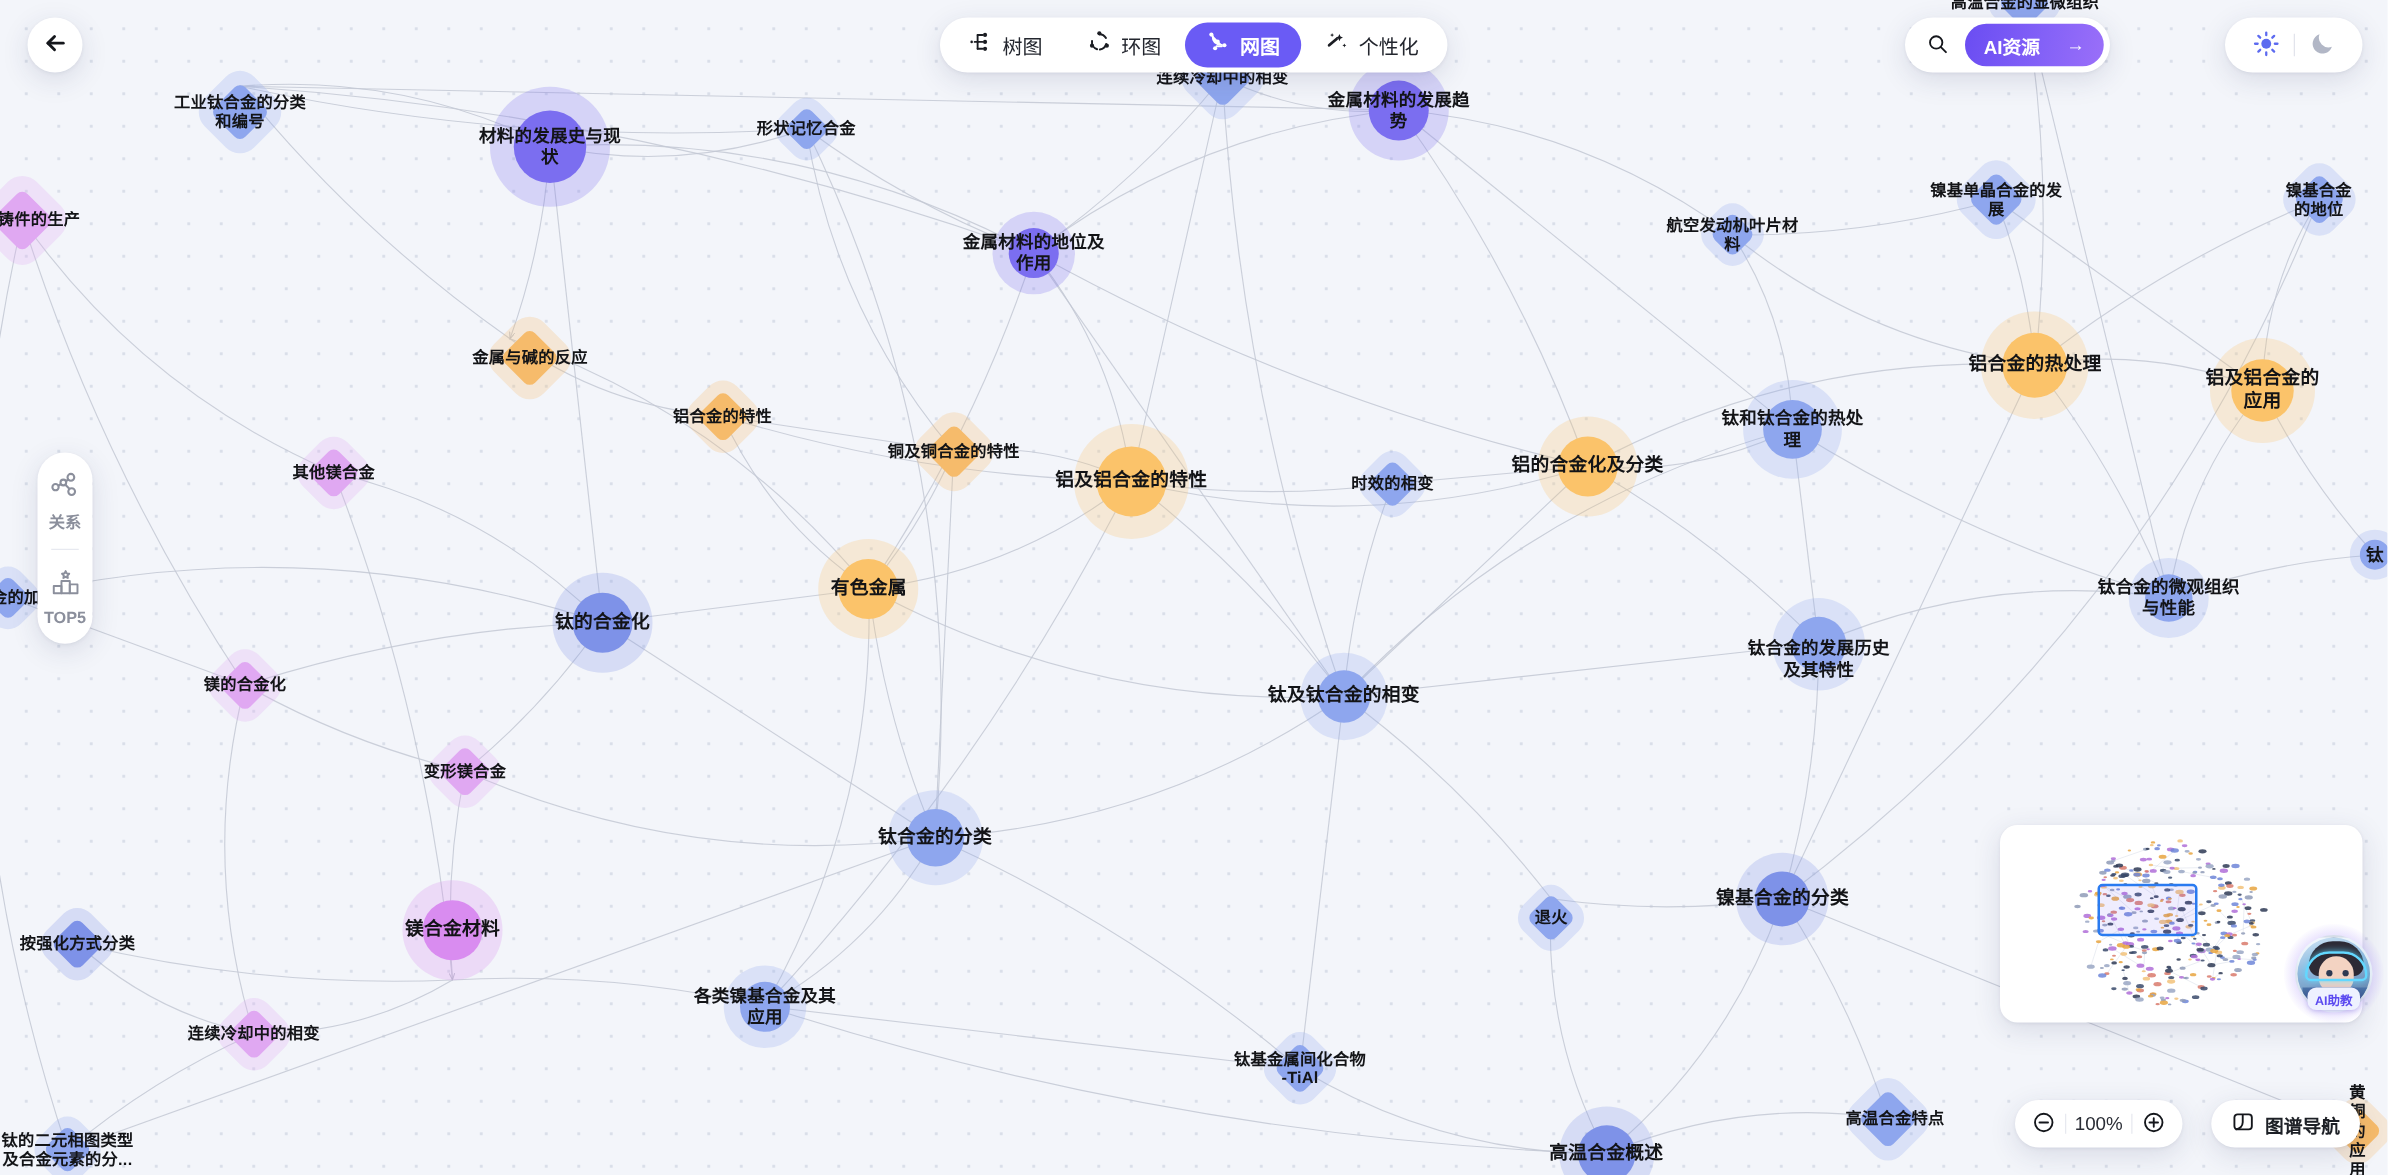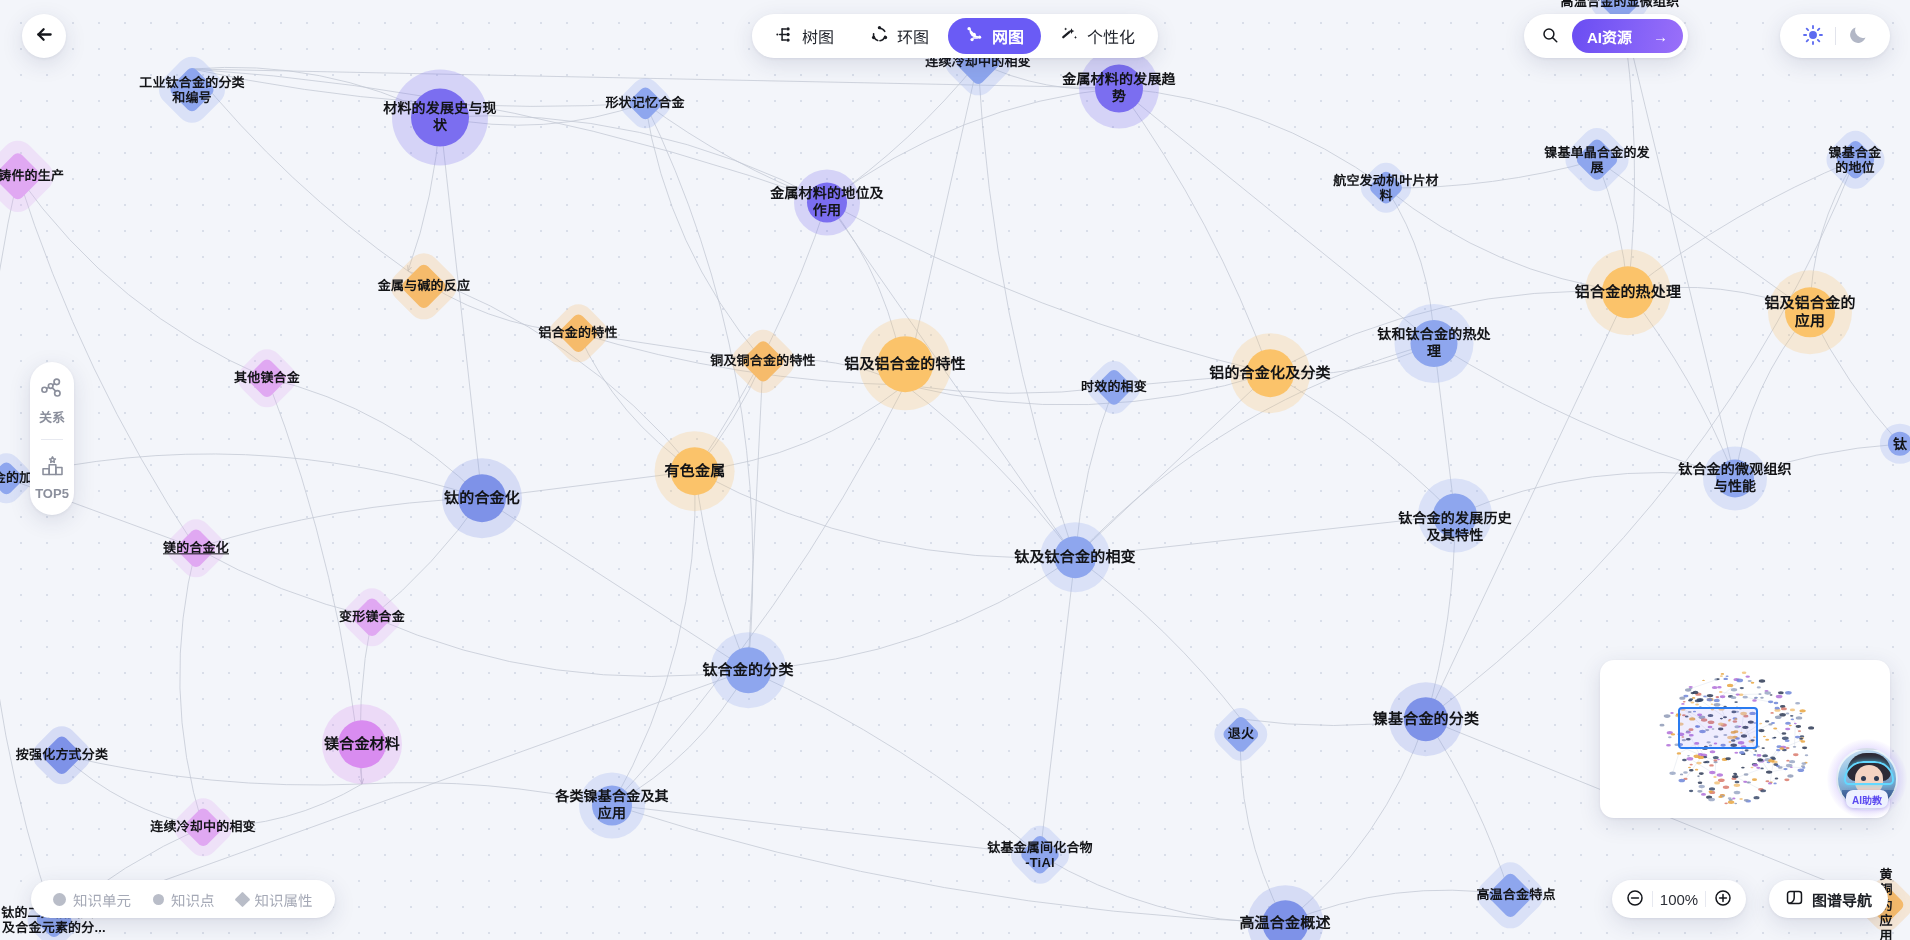--- a/index.html
+++ b/index.html
@@ -428,21 +428,21 @@
           <div class="label" style="font-size: 13px; width: auto;">金属与碱的反应</div>
         </div>
         <div class="node diamond" title="铝合金的特性" style="left: 578px; top: 333px;">
           <div class="shape" style="width: 30px; height: 30px; background: rgb(246, 187, 107); box-shadow: rgba(246, 187, 107, 0.25) 0px 0px 0px 10px;"></div>
           <div class="label" style="font-size: 13px; width: auto;">铝合金的特性</div>
         </div>
         <div class="node diamond" title="铜及铜合金的特性" style="left: 763px; top: 361px;">
           <div class="shape" style="width: 32px; height: 32px; background: rgb(246, 187, 107); box-shadow: rgba(246, 187, 107, 0.25) 0px 0px 0px 11px;"></div>
           <div class="label" style="font-size: 13px; width: auto;">铜及铜合金的特性</div>
         </div>
-        <div class="node circle" title="铝及铝合金的特性" style="left: 905px; top: 364px; align-items: flex-end;">
+        <div class="node circle" title="铝及铝合金的特性" style="left: 905px; top: 385px; align-items: flex-end;">
           <div class="shape" style="width: 56px; height: 56px; background: rgb(251, 195, 106); box-shadow: rgba(251, 195, 106, 0.25) 0px 0px 0px 18px;"></div>
           <div class="label" style="font-size: 15px; width: auto;">铝及铝合金的特性</div>
         </div>
         <div class="node diamond" title="时效的相变" style="left: 1114px; top: 387px;">
           <div class="shape" style="width: 28px; height: 28px; background: rgb(142, 166, 238); box-shadow: rgba(142, 166, 238, 0.25) 0px 0px 0px 9px;"></div>
           <div class="label" style="font-size: 13px; width: auto;">时效的相变</div>
         </div>
         <div class="node circle" title="铝的合金化及分类" style="left: 1270px; top: 373px;">
           <div class="shape" style="width: 48px; height: 48px; background: rgb(251, 195, 106); box-shadow: rgba(251, 195, 106, 0.25) 0px 0px 0px 16px;"></div>
           <div class="label" style="font-size: 15px; width: auto;">铝的合金化及分类</div>
@@ -477,21 +477,21 @@
           <div class="shape" style="width: 48px; height: 48px; background: rgb(126, 146, 232); box-shadow: rgba(126, 146, 232, 0.25) 0px 0px 0px 16px;"></div>
           <div class="label" style="font-size: 15px; width: auto;">钛的合金化</div>
         </div>
         <div class="node circle" title="钛合金的发展历史及其特性" style="left: 1455px; top: 515px;">
           <div class="shape" style="width: 44px; height: 44px; background: rgb(142, 166, 238); box-shadow: rgba(142, 166, 238, 0.25) 0px 0px 0px 15px;"></div>
           <div class="label" style="font-size: 14px; width: 118px; margin-top: 24px;">钛合金的发展历史
 及其特性</div>
         </div>
         <div class="node diamond" title="镁的合金化" style="left: 196px; top: 548px;">
           <div class="shape" style="width: 30px; height: 30px; background: rgb(224, 168, 242); box-shadow: rgba(224, 168, 242, 0.25) 0px 0px 0px 10px;"></div>
-          <div class="label" style="font-size: 13px; width: auto; text-decoration: underline;">镁的合金化</div>
+          <div class="label" style="font-size: 13px; width: auto;">镁的合金化</div>
         </div>
         <div class="node circle" title="钛及钛合金的相变" style="left: 1075px; top: 557px;">
           <div class="shape" style="width: 42px; height: 42px; background: rgb(142, 166, 238); box-shadow: rgba(142, 166, 238, 0.25) 0px 0px 0px 14px;"></div>
           <div class="label" style="font-size: 15px; width: auto;">钛及钛合金的相变</div>
         </div>
         <div class="node diamond" title="变形镁合金" style="left: 372px; top: 617px;">
           <div class="shape" style="width: 30px; height: 30px; background: rgb(224, 168, 242); box-shadow: rgba(224, 168, 242, 0.25) 0px 0px 0px 10px;"></div>
           <div class="label" style="font-size: 13px; width: auto;">变形镁合金</div>
         </div>
         <div class="node circle" title="钛合金的分类" style="left: 748px; top: 670px;">
@@ -681,34 +681,20 @@
           <path d="M12 1.8l.85 1.75 1.9.28-1.38 1.35.33 1.9L12 6.17l-1.7.89.33-1.9L9.25 3.8l1.9-.28z"></path>
           <rect x="8.8" y="9.4" width="6.4" height="9.4"></rect>
           <rect x="2.9" y="13.2" width="5.9" height="5.6"></rect>
           <rect x="15.2" y="12" width="5.9" height="6.8"></rect>
         </svg>
       </span>
       <span class="rail-label">TOP5</span>
     </button>
   </div>
 
-  <div class="panel" id="legend">
-    <div class="legend-item">
-      <span class="legend-swatch big-circle"></span>
-      <span class="legend-text">知识单元</span>
-    </div>
-    <div class="legend-item">
-      <span class="legend-swatch small-circle"></span>
-      <span class="legend-text">知识点</span>
-    </div>
-    <div class="legend-item">
-      <span class="legend-swatch diamond"></span>
-      <span class="legend-text">知识属性</span>
-    </div>
-  </div>
 
   <div class="panel" id="minimap">
     <div id="minimap-surface">
       <svg id="minimap-svg" width="290" height="158">
           <line x1="141.1" y1="82.7" x2="161.2" y2="100.8" stroke="#cfd5e4" stroke-width="0.35"></line>
           <line x1="163.2" y1="130.8" x2="135.2" y2="116.6" stroke="#cfd5e4" stroke-width="0.35"></line>
           <line x1="195.3" y1="63.4" x2="194.5" y2="86.8" stroke="#cfd5e4" stroke-width="0.35"></line>
           <line x1="168.5" y1="102.3" x2="179.1" y2="86.7" stroke="#cfd5e4" stroke-width="0.35"></line>
           <line x1="105.0" y1="36.4" x2="125.1" y2="46.7" stroke="#cfd5e4" stroke-width="0.35"></line>
           <line x1="191.7" y1="55.8" x2="202.9" y2="81.6" stroke="#cfd5e4" stroke-width="0.35"></line>

